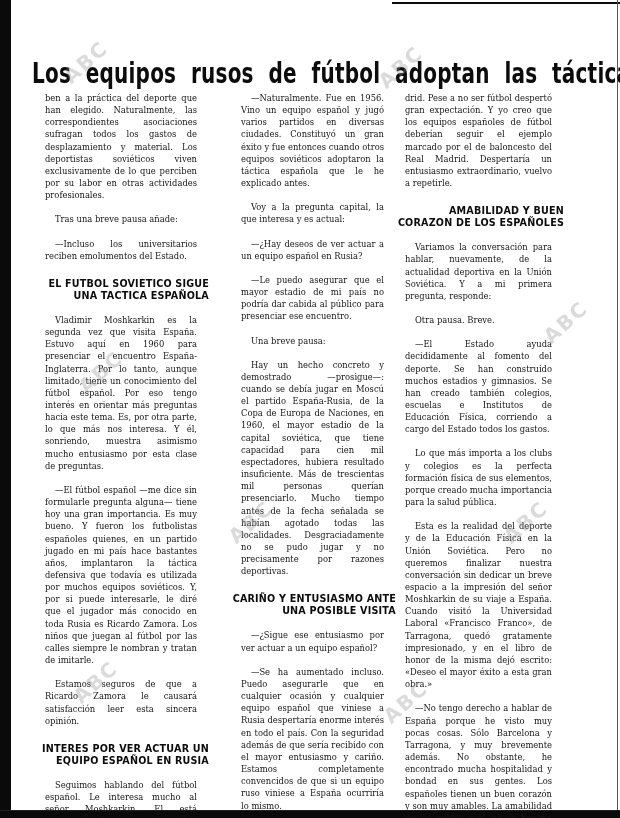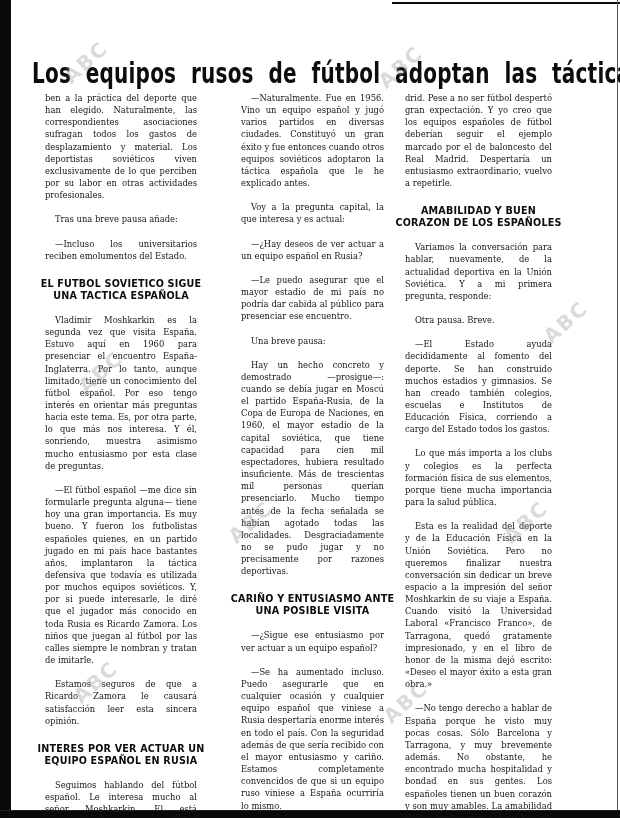--- a/index.html
+++ b/index.html
@@ -38,21 +38,21 @@
       color: #151515;
     }
     .col1 { left: 33px; width: 176px; }
     .col2 { left: 229px; width: 167px; }
     .col3 { left: 393px; width: 171px; }
     .col p { margin: 12px; text-indent: 10px; hyphens: auto; }
     .col p.noindent { text-indent: 0; }
     .subhead {
       font-family: "DejaVu Sans", sans-serif; font-weight: bold;
       font-size: 9.6px; line-height: 12px; letter-spacing: 0.2px;
-      margin: 16px 0 8px 0; text-align: center; color: #0c0c0c;
+      margin: 16px 0 8px 0; text-align: right; color: #0c0c0c;
     }
     .byline {
       font-family: "DejaVu Sans", sans-serif; font-weight: bold;
       font-size: 19px; line-height: 22px; white-space: nowrap;
       transform: scaleX(0.72); transform-origin: left top;
       margin-top: 22px; letter-spacing: 0.5px; color: #0c0c0c;
     }
     .watermark {
       position: absolute; pointer-events: none;
     }
@@ -96,21 +96,21 @@
     <p>—¿Sigue ese entusiasmo por ver actuar a un equipo español?</p>
     <p>—Se ha aumentado incluso. Puedo asegurarle que en cualquier ocasión y cualquier equipo español que viniese a Rusia despertaría enorme interés en todo el país. Con la seguridad además de que sería recibido con el mayor entusiasmo y cariño. Estamos completamente convencidos de que si un equipo ruso viniese a España ocurriría lo mismo.</p>
     <p>—Sí. La reciente actuación del equipo de bastantes del Real Ma-</p>
   </div>
 <div class="col col3">
     <p class="noindent">drid. Pese a no ser fútbol despertó gran expectación. Y yo creo que los equipos españoles de fútbol deberían seguir el ejemplo marcado por el de baloncesto del Real Madrid. Despertaría un entusiasmo extraordinario, vuelvo a repetirle.</p>
     <h2 class="subhead">AMABILIDAD Y BUEN CORAZON DE LOS ESPAÑOLES</h2>
     <p>Variamos la conversación para hablar, nuevamente, de la actualidad deportiva en la Unión Soviética. Y a mi primera pregunta, responde:</p>
     <p>Otra pausa. Breve.</p>
     <p>—El Estado ayuda decididamente al fomento del deporte. Se han construido muchos estadios y gimnasios. Se han creado también colegios, escuelas e Institutos de Educación Física, corriendo a cargo del Estado todos los gastos.</p>
-    <p>Lo que más importa a los clubs y colegios es la perfecta formación física de sus elementos, porque tiene mucha importancia para la salud pública.</p>
+    <p>Lo que más importa a los clubs y colegios es la perfecta formación física de sus elementos, porque creado mucha importancia para la salud pública.</p>
     <p>Esta es la realidad del deporte y de la Educación Física en la Unión Soviética. Pero no queremos finalizar nuestra conversación sin dedicar un breve espacio a la impresión del señor Moshkarkin de su viaje a España. Cuando visitó la Universidad Laboral «Francisco Franco», de Tarragona, quedó gratamente impresionado, y en el libro de honor de la misma dejó escrito: «Deseo el mayor éxito a esta gran obra.»</p>
     <p>—No tengo derecho a hablar de España porque he visto muy pocas cosas. Sólo Barcelona y Tarragona, y muy brevemente además. No obstante, he encontrado mucha hospitalidad y bondad en sus gentes. Los españoles tienen un buen corazón y son muy amables. La amabilidad de las gentes y el sol de España es lo que más me maravilla de todo lo que he visto.</p>
     <p>—¿Cuál es su impresión de España? —le digo.</p>
     <div class="byline">Daniel DE LA FUENTE TORRON</div>
   </div>
 
 <div class="watermark" style="left:60px; top:50px;"><span class="wm-text">ABC</span></div>
 <div class="watermark" style="left:375px; top:55px;"><span class="wm-text">ABC</span></div>
 <div class="watermark" style="left:75px; top:360px;"><span class="wm-text">ABC</span></div>
 <div class="watermark" style="left:540px; top:310px;"><span class="wm-text">ABC</span></div>

